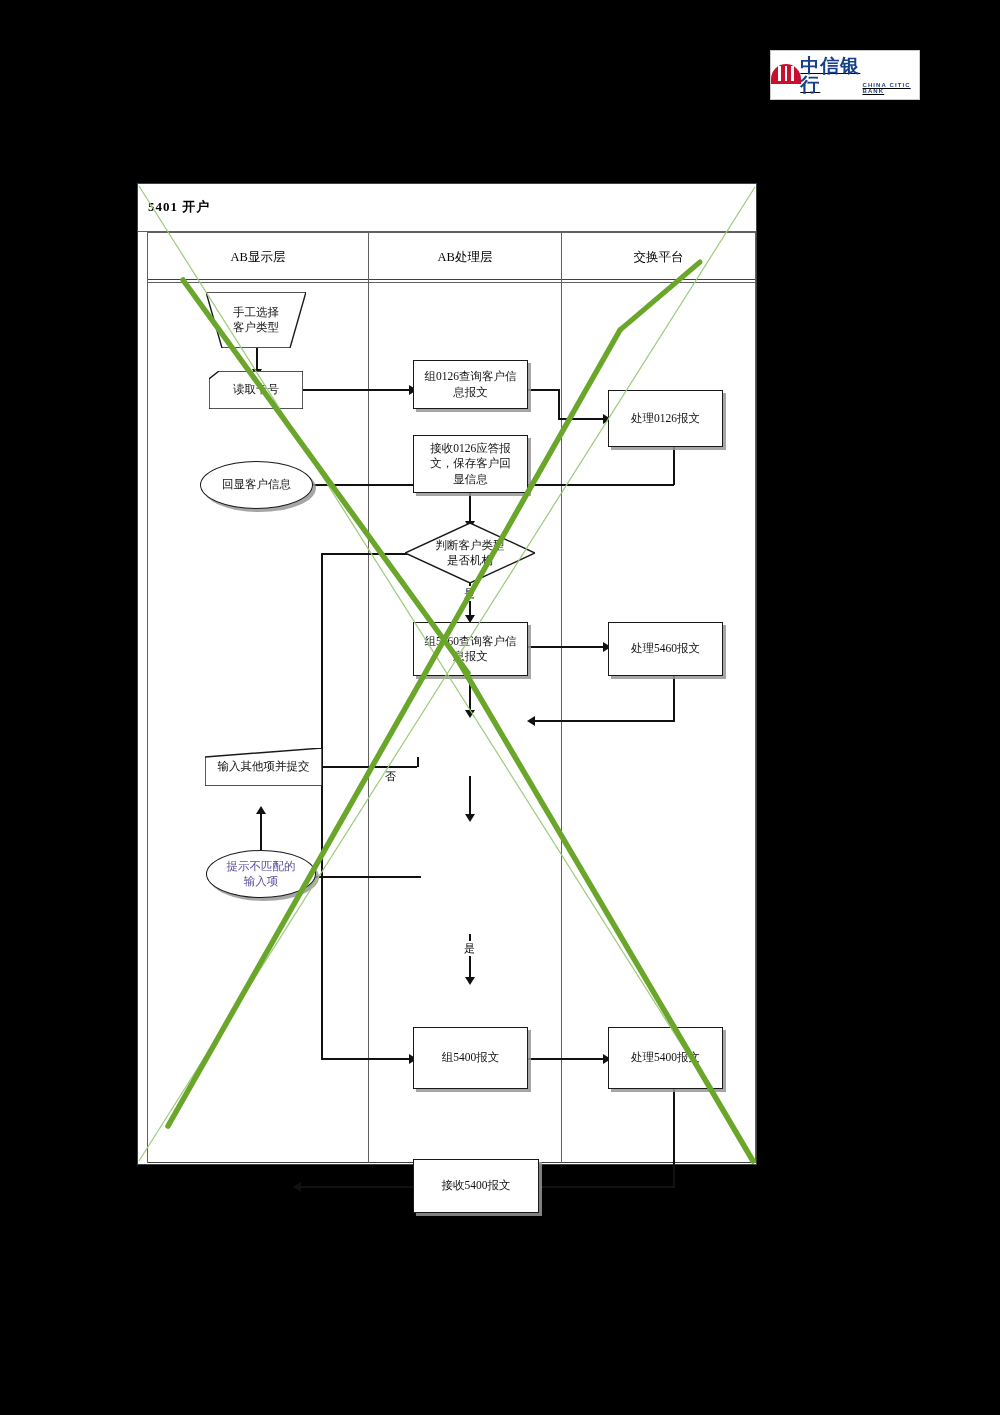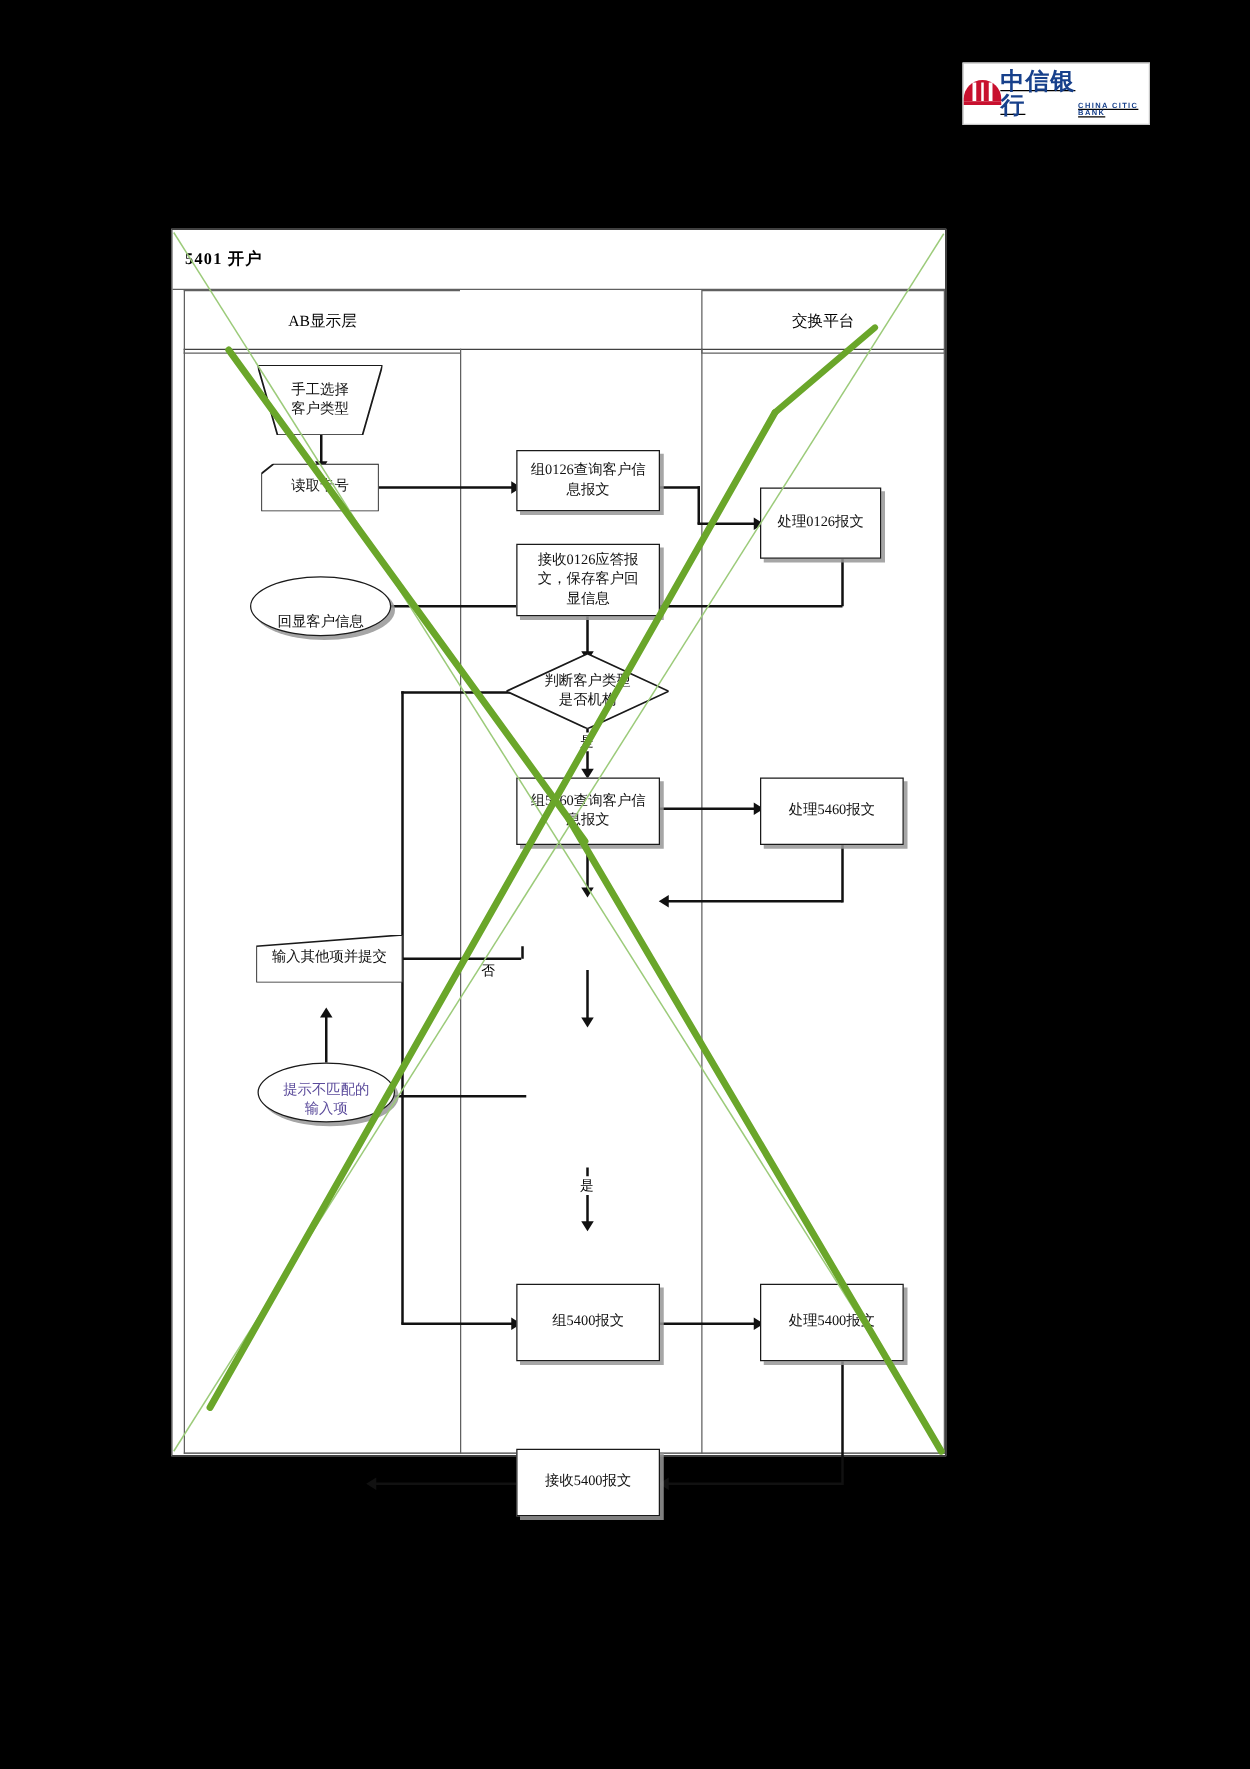--- a/index.html
+++ b/index.html
@@ -44,21 +44,21 @@
   #sep-l{left:0;}  #sep-1{left:221px;} #sep-2{left:414px;} #sep-r{left:608px;}
   #canvas .lane-top{position:absolute;left:0;top:0;width:609px;height:1px;background:#404040;}
   #canvas .lane-bot{position:absolute;left:0;top:883px;width:609px;height:1px;background:#404040;}
 
   
   .node{position:absolute;box-sizing:border-box;background:#fff;
         display:flex;align-items:center;justify-content:center;text-align:center;
         font-size:11.5px;line-height:1.32;padding:2px 4px;color:#111;z-index:6;font-family:Liberation Serif, serif;}
   .rect{border:1px solid #1a1a1a;}
   .shadow{box-shadow:3px 3px 0 0 rgba(150,150,150,.85);}
-  .ellipse{border:1.4px solid #1a1a1a;border-radius:50%/50%;align-items:flex-end;}
+  .ellipse{border:1.4px solid #1a1a1a;border-radius:50%/50%;}
   .diamond{border:none;background:transparent;}
   .diamond .dshape{position:absolute;left:0;top:0;width:100%;height:100%;}
   .diamond .dtext{position:relative;z-index:2;padding:0 10px;}
   .trapezoid{border:none;background:transparent;}
   .trapezoid .tshape{position:absolute;left:0;top:0;width:100%;height:100%;}
   .trapezoid .ttext{position:relative;z-index:2;}
   .cutrect{border:none;background:transparent;}
   .cutrect .cshape{position:absolute;left:0;top:0;width:100%;height:100%;}
   .cutrect .ctext{position:relative;z-index:2;}
   .skew{border:none;background:transparent;}
@@ -97,20 +97,21 @@
 </div>
 
 <div id="frame">
 
   <div id="title-bar">
     <div id="title-text">5401  开户</div>
   </div>
 
   <div id="lane-head">
     <div class="lane-h" id="lh0">AB显示层</div>
+    <div class="lane-h" id="lh1">AB处理层</div>
     <div class="lane-h" id="lh2">交换平台</div>
   </div>
 
   <div id="canvas">
     <div class="lane-top"></div>
     <div class="lane-bot"></div>
     <div class="lane-sep" id="sep-l"></div>
     <div class="lane-sep" id="sep-1"></div>
     <div class="lane-sep" id="sep-2"></div>
     <div class="lane-sep" id="sep-r"></div>
@@ -204,21 +205,21 @@
       <span>回显客户信息</span>
     </div>
 
     <div class="node rect shadow" style="left:266px;top:81px;width:115px;height:49px;">
       <div>
         <div>组0126查询客户信</div>
         <div>息报文</div>
       </div>
     </div>
 
-    <div class="node rect shadow" style="left:461px;top:111px;width:97px;height:57px;">
+    <div class="node rect shadow" style="left:461px;top:111px;width:115px;height:57px;">
       <span>处理0126报文</span>
     </div>
 
     <div class="node rect shadow" style="left:266px;top:156px;width:115px;height:58px;">
       <div>
         <div>接收0126应答报</div>
         <div>文，保存客户回</div>
         <div>显信息</div>
       </div>
     </div>
@@ -262,21 +263,21 @@
 
     <div class="node rect shadow" style="left:266px;top:748px;width:115px;height:62px;">
       <span>组5400报文</span>
     </div>
 
     <div class="node rect shadow" style="left:461px;top:748px;width:115px;height:62px;">
       <span>处理5400报文</span>
     </div>
 
 
-    <div class="node rect shadow" style="left:266px;top:880px;width:115px;height:54px;">
+    <div class="node rect shadow" style="left:266px;top:880px;width:126px;height:54px;">
       <span>接收5400报文</span>
     </div>
 
   </div>
 </div>
 
 <svg id="green-layer" viewBox="0 0 1000 1415">
 
   <line x1="139" y1="186" x2="755" y2="1161" stroke="#9ccb7a" stroke-width="1.2"></line>
   <line x1="755" y1="187" x2="139" y2="1161" stroke="#9ccb7a" stroke-width="1.2"></line>

